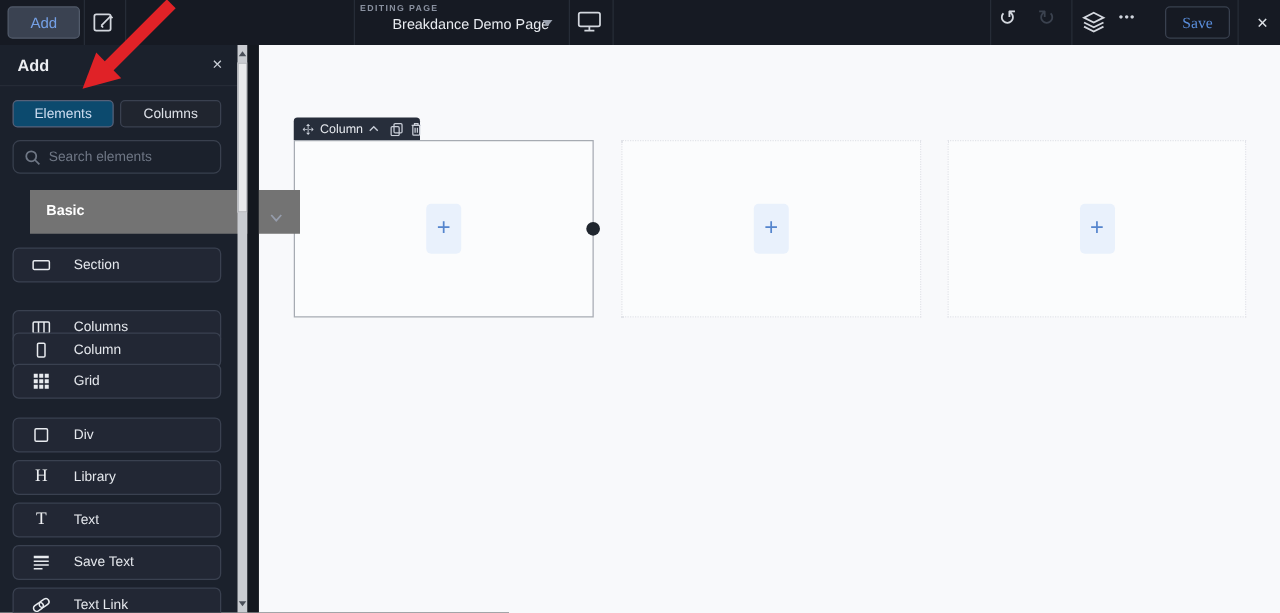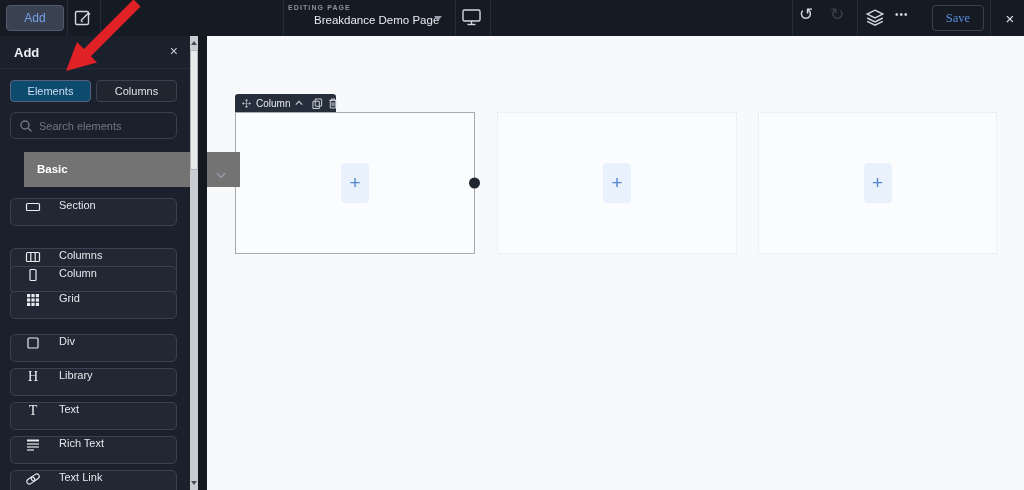--- a/index.html
+++ b/index.html
@@ -35,21 +35,21 @@
   .tab-elements { left:10px; background:#0c4a6e; border:1px solid #5b6activ7a; border:1px solid #566179; color:#cfdef2; }
   .tab-library { left:96px; background:#20252f; border:1px solid #3a4150; color:#dde1e8; }
   .searchbox { position:absolute; left:10px; top:76px; width:167px; height:27px; border:1px solid #39404e; border-radius:6px; }
   .searchbox svg { position:absolute; left:8px; top:6px; }
   .searchbox input { position:absolute; left:28px; top:1px; width:134px; height:23px; background:transparent; border:none; outline:none; color:#dfe3e9; font-size:11px; font-family:inherit; }
   .searchbox input::placeholder { color:#6f7785; }
   .section-band { position:absolute; left:0; top:116px; width:216px; height:35px; background:#737373;margin-left:24px; }
   .section-title { position:absolute; left:13px; top:11px; font-size:11.5px; font-weight:bold; color:#ffffff; }
   .section-chev { position:absolute; right:14px; top:13px; }
   .el-list { position:absolute; left:0; top:162px; width:190px; }
-  .el-card { position:absolute; left:10px; width:167px; height:28px; background:#222734; border:1px solid #3a4150; border-radius:5px; display:flex; cursor:pointer; }
+  .el-card { position:absolute; left:10px; width:167px; height:28px; background:#222734; border:1px solid #3a4150; border-radius:5px; display:flex; align-items:center; cursor:pointer; }
   .el-icon { width:16px; height:16px; margin-left:14px; color:#e8ebef; display:flex; align-items:center; justify-content:center; }
   .el-icon.serif { font-family:"Liberation Serif", serif; font-size:14px; color:#eef0f3; }
   .el-label { margin-left:18px; font-size:11px; color:#e4e7ec; }
 
   
   .scrollbar { position:absolute; left:190px; top:36px; width:8px; height:454px; background:#c9ccd1; z-index:4; }
   .sb-thumb { position:absolute; left:0; top:14px; width:8px; height:120px; background:#e9eaec; border:1px solid #b3b6bb; }
   .sb-up { position:absolute; left:1px; top:5px; width:0; height:0; border-left:3px solid transparent; border-right:3px solid transparent; border-bottom:4px solid #4a4f58; }
   .sb-down { position:absolute; left:1px; bottom:5px; width:0; height:0; border-left:3px solid transparent; border-right:3px solid transparent; border-top:4px solid #4a4f58; }
   .dark-gap { position:absolute; left:198px; top:36px; width:9px; height:454px; background:#14181f; z-index:4; }
@@ -215,21 +215,21 @@
     </div>
     <div class="el-card" style="top:238px">
       <span class="el-icon">
         <svg width="16" height="16" viewBox="0 0 16 16" fill="none" stroke="currentColor">
             <path d="M2 3.5 h12" stroke-width="2"></path>
             <path d="M2 7 h12" stroke-width="1.2"></path>
             <path d="M2 10 h12" stroke-width="1.2"></path>
             <path d="M2 13 h7" stroke-width="1.2"></path>
           </svg>
       </span>
-      <span class="el-label">Rich Text</span>
+      <span class="el-label">Save Text</span>
     </div>
     <div class="el-card" style="top:272px">
       <span class="el-icon">
         <svg width="16" height="16" viewBox="0 0 16 16" fill="none" stroke="currentColor" stroke-width="1.2">
             <g transform="rotate(-35 8 8)">
               <rect x="1" y="5.5" width="8.5" height="5" rx="2.5"></rect>
               <rect x="6.5" y="5.5" width="8.5" height="5" rx="2.5"></rect>
             </g>
           </svg>
       </span>

